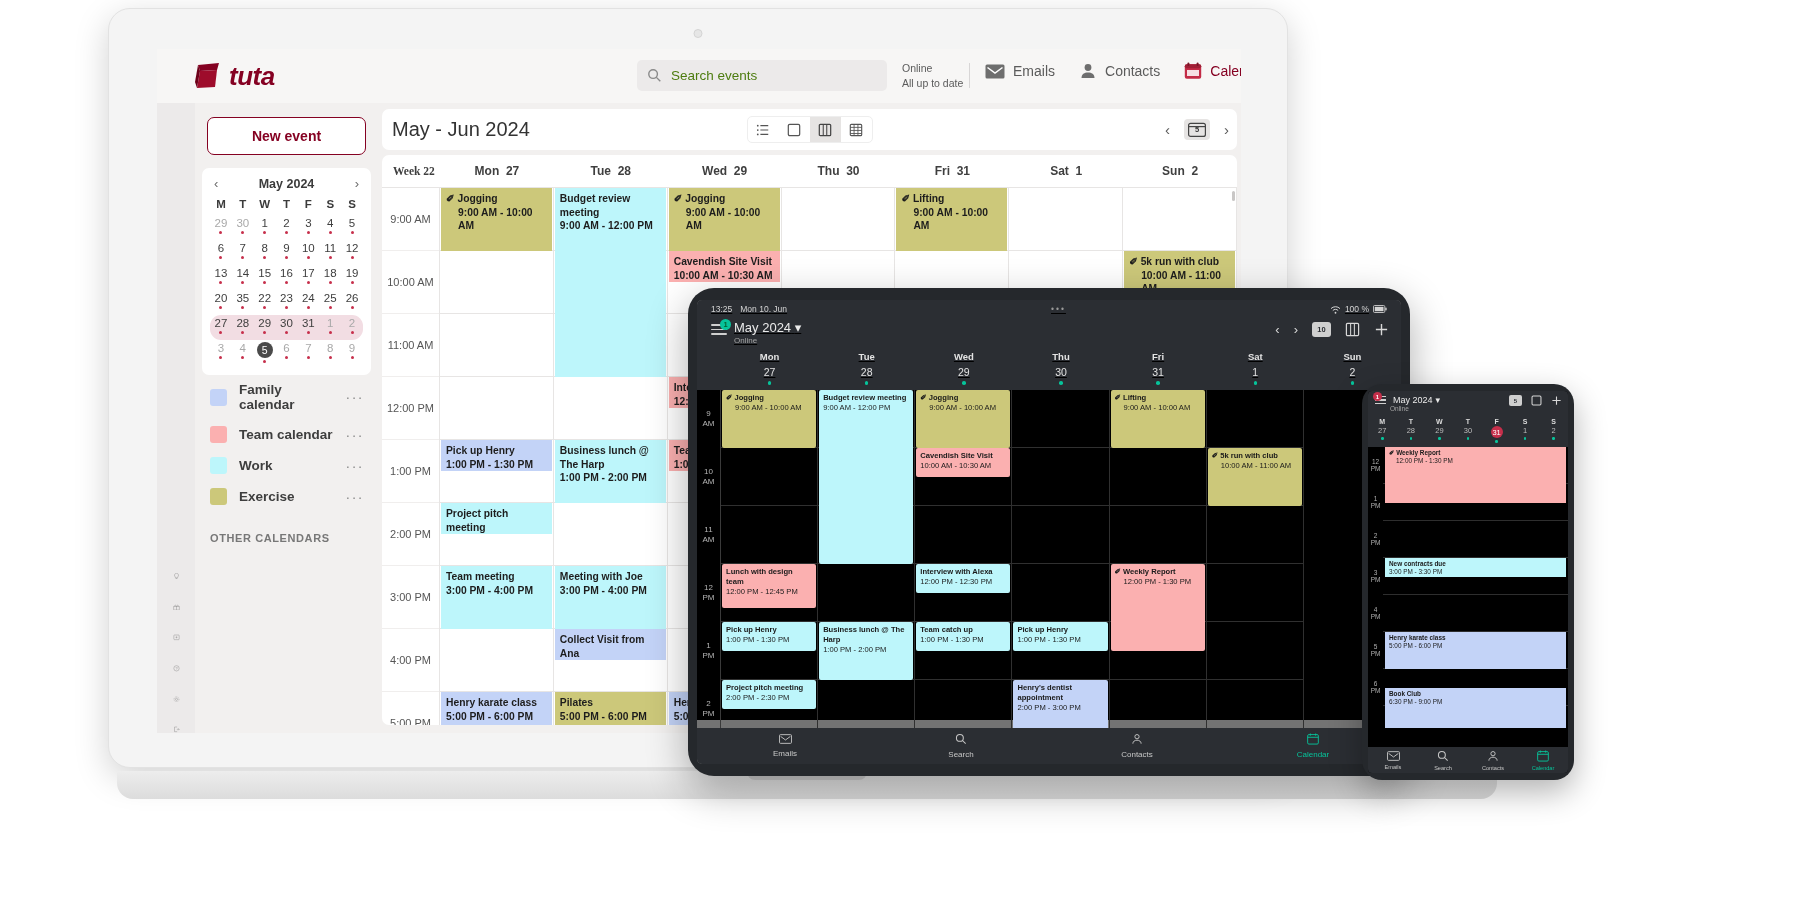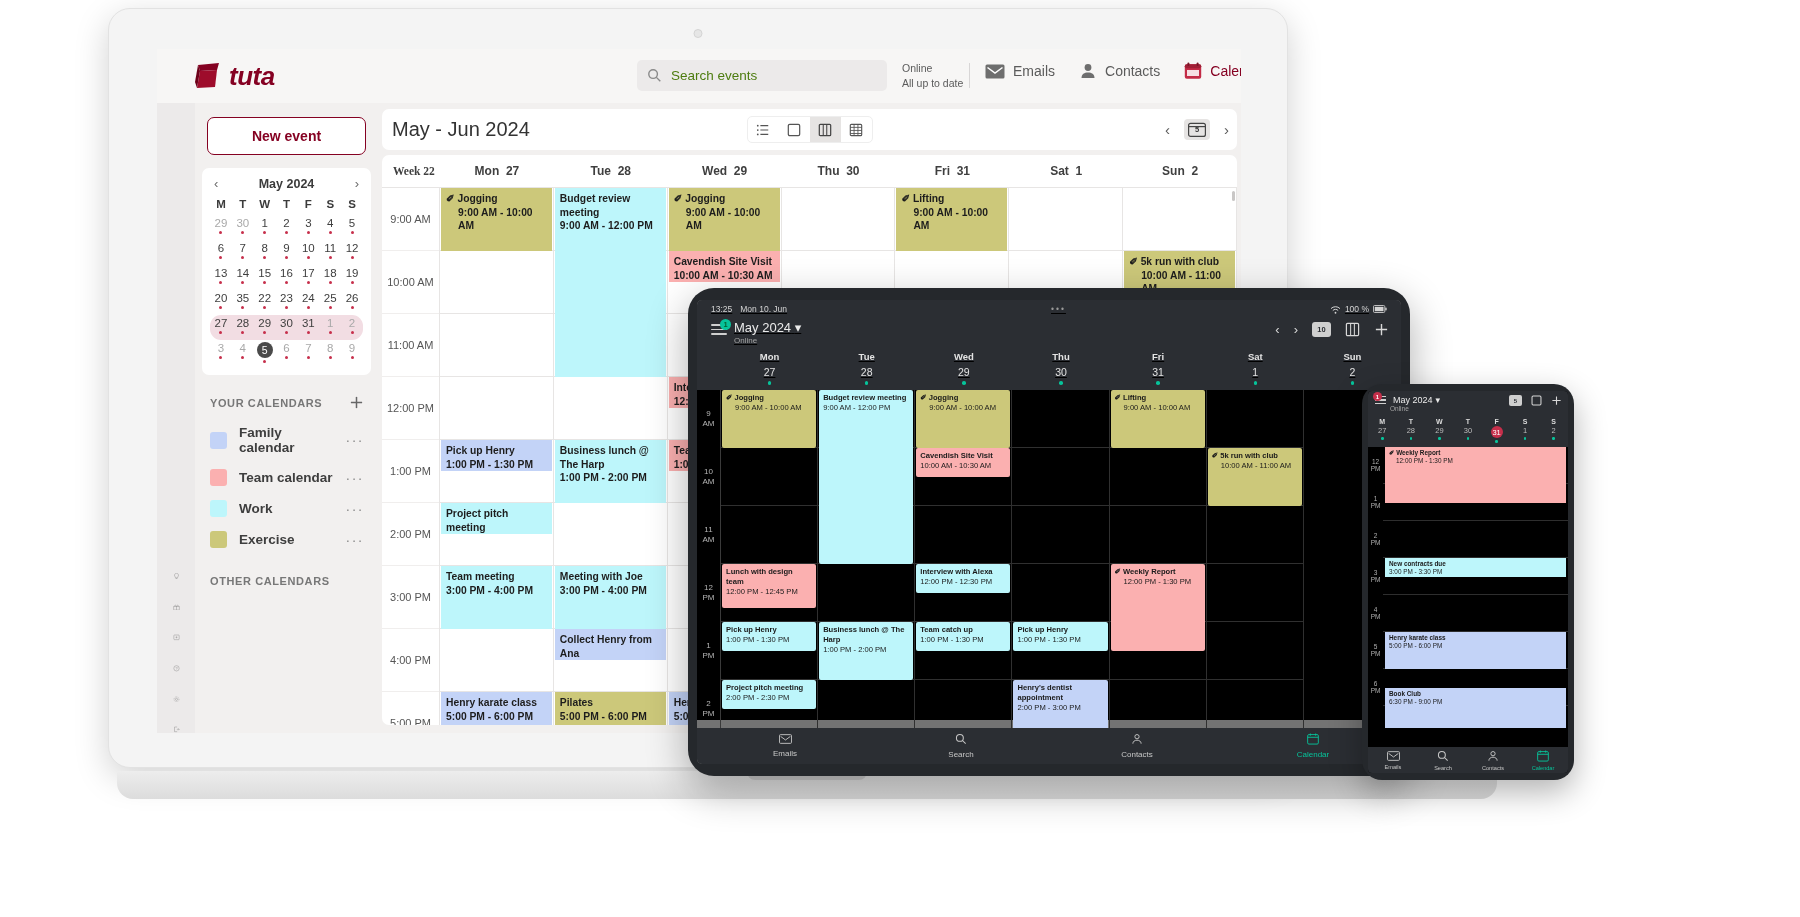--- a/index.html
+++ b/index.html
@@ -642,27 +642,20 @@
                   <div class="mc-dot"></div>
                 </div>
                 <div class="mc-cell dim">
                   <div>9</div>
                   <div class="mc-dot"></div>
                 </div>
               </div>
             </div>
         </div>
 
-        <div class="sec-head">
-          <span>YOUR CALENDARS</span>
-          <svg width="15" height="15" viewBox="0 0 16 16">
-              <line x1="8" y1="2" x2="8" y2="14" stroke="#666" stroke-width="1.6"></line>
-              <line x1="2" y1="8" x2="14" y2="8" stroke="#666" stroke-width="1.6"></line>
-            </svg>
-        </div>
         <div id="cal-list">
             <div class="cal-item">
               <span class="cal-sw" style="background:#c3d3f7"></span>
               <span class="cal-name">Family calendar</span>
               <span class="dots">···</span>
             </div>
             <div class="cal-item">
               <span class="cal-sw" style="background:#fbb0b0"></span>
               <span class="cal-name">Team calendar</span>
               <span class="dots">···</span>
@@ -804,21 +797,21 @@
                 </div>
                 <div class="ev" style="top: 252px; height: 63px; background: rgb(189, 246, 251);">
                   <div class="ttl">Business lunch @ The Harp</div>
                   <div class="tm">1:00 PM - 2:00 PM</div>
                 </div>
                 <div class="ev" style="top: 378px; height: 63px; background: rgb(189, 246, 251);">
                   <div class="ttl">Meeting with Joe</div>
                   <div class="tm">3:00 PM - 4:00 PM</div>
                 </div>
                 <div class="ev" style="top: 441px; height: 31px; background: rgb(195, 211, 247);">
-                  <div class="ttl">Collect Henry from Ana</div>
+                  <div class="ttl">Collect Visit from Ana</div>
                 </div>
                 <div class="ev" style="top: 504px; height: 63px; background: rgb(204, 200, 122);">
                   <div class="ttl">Pilates</div>
                   <div class="tm">5:00 PM - 6:00 PM</div>
                 </div>
               </div>
               <div class="day-col">
                 <div class="day-slot"></div>
                 <div class="day-slot"></div>
                 <div class="day-slot"></div>

